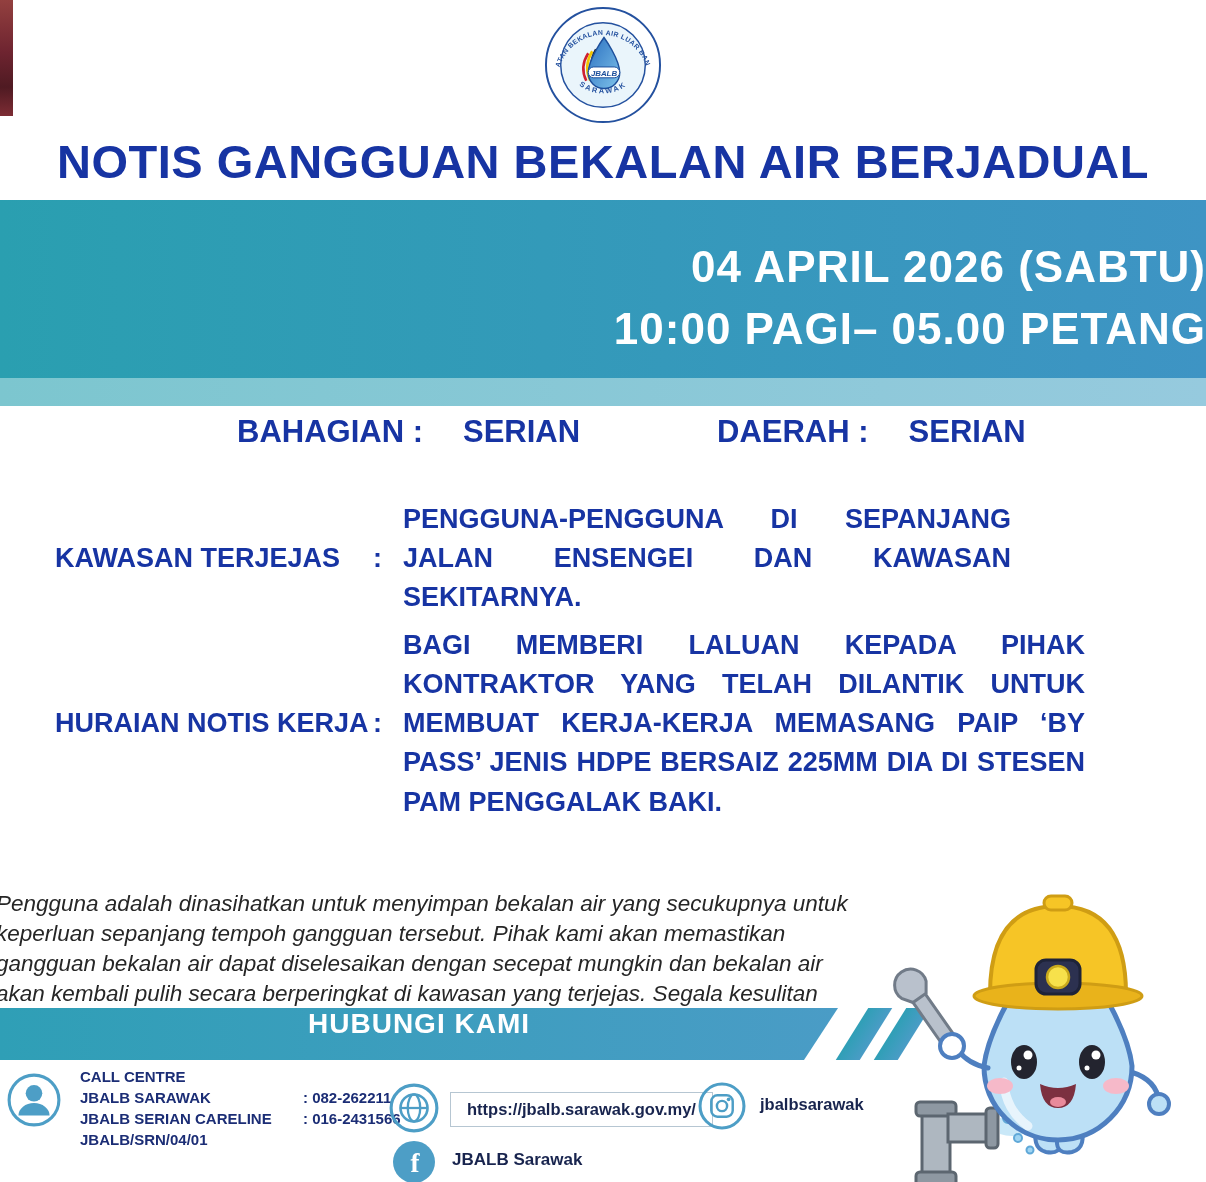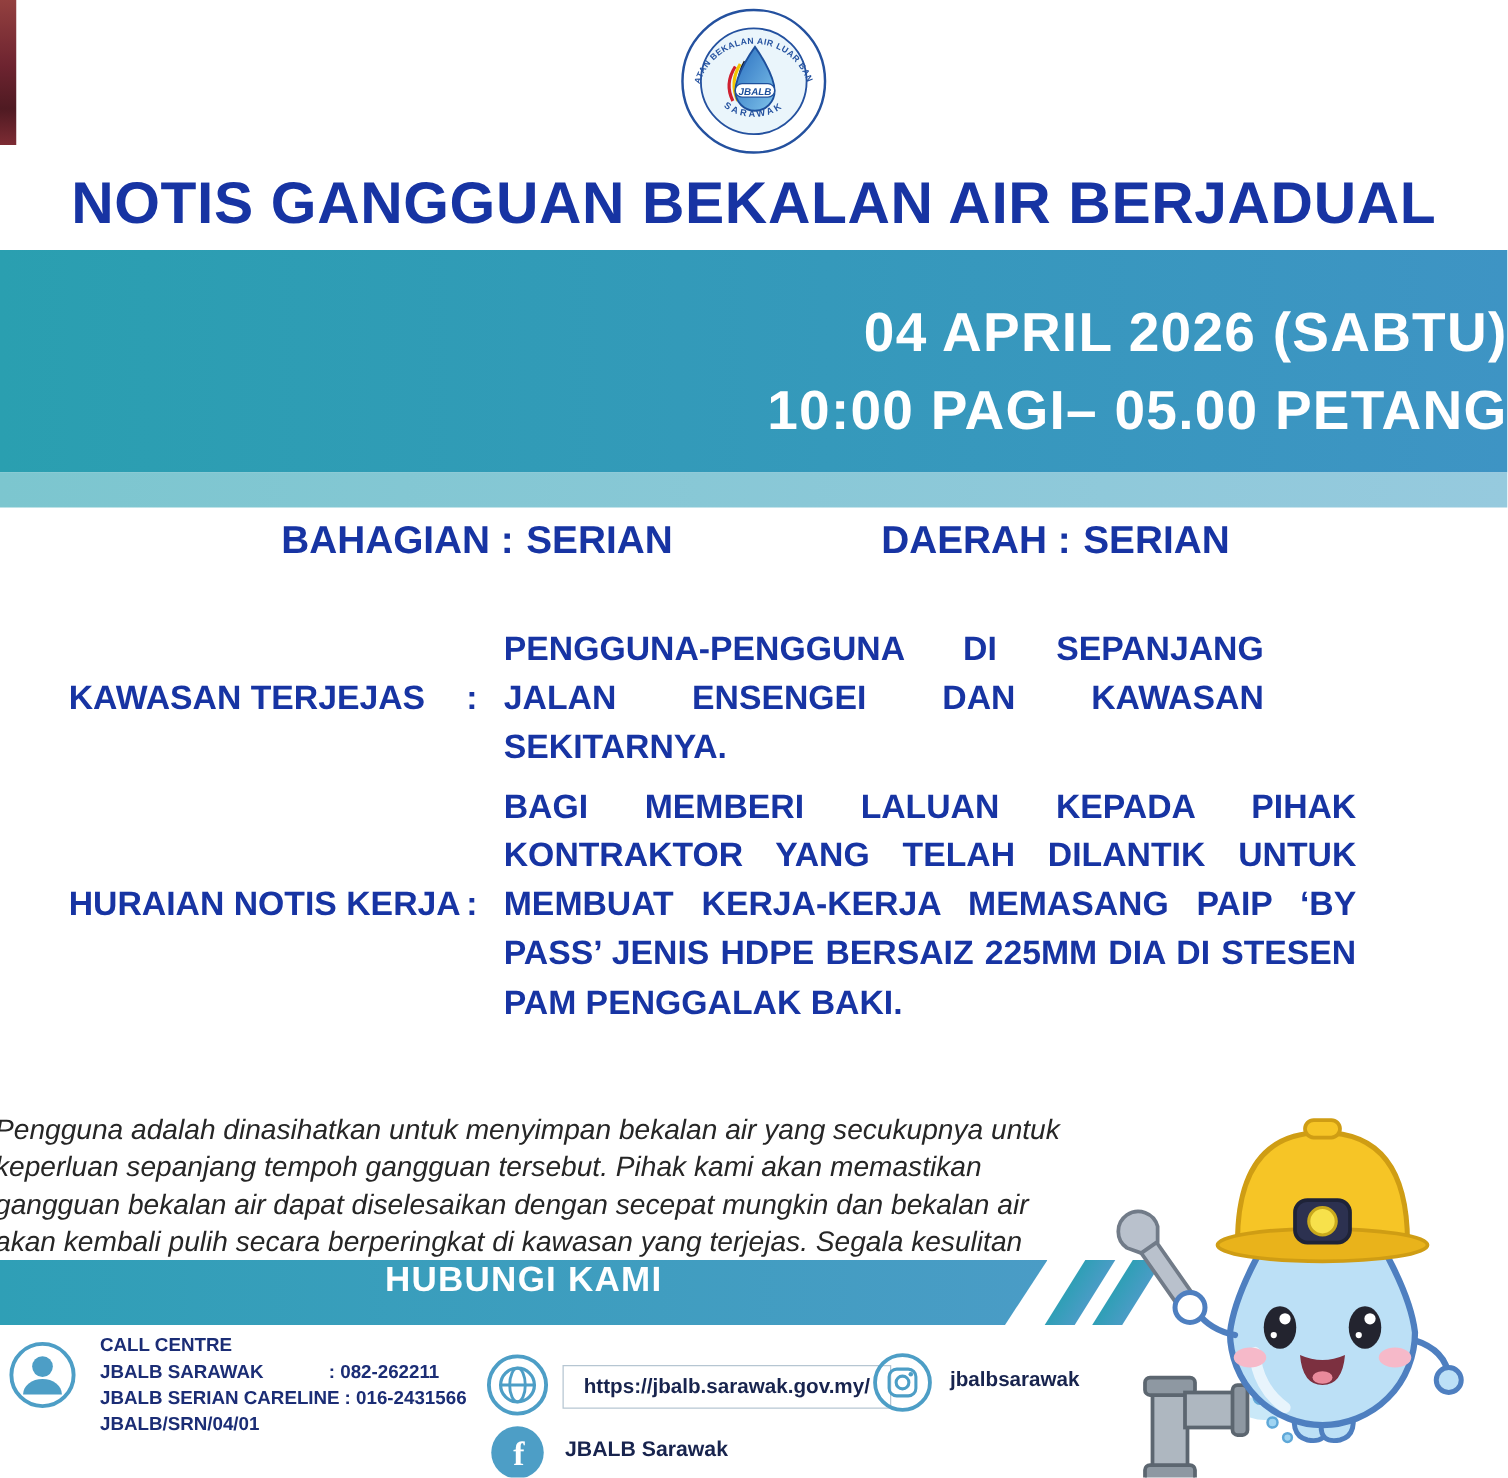--- a/index.html
+++ b/index.html
@@ -27,23 +27,23 @@
     position:absolute; top:200px; left:0; width:1206px; height:178px;
     background:linear-gradient(90deg,#2a9fb0 0%, #3e94c4 100%);
     color:#fff; text-align:center; padding-top:36px;
   }
   .banner-line { font-size:44px; font-weight:800; letter-spacing:1px; line-height:1.42;text-align:right; }
   .banner-strip {
     position:absolute; top:378px; left:0; width:1206px; height:28px;
     background:linear-gradient(90deg,#7cc6cf 0%, #96cade 100%);
   }
 
-  .region-row { position:absolute; top:414px; left:0; width:1036px; height:46px; }
+  .region-row { position:absolute; top:414px; left:12px; width:1036px; height:46px; }
   .region-item { position:absolute; display:flex; font-size:31px; font-weight:800; color:var(--primary-blue,#1734a3); }
-  .region-item .region-value { margin-left:10px; }
+  .region-item .region-value { margin-left:40px; }
   .region-bahagian { left:225px; }
   .region-daerah  { left:705px; }
 
   .detail-row { position:absolute; left:55px; display:flex; align-items:center; color:var(--primary-blue,#1734a3); }
   .detail-label { width:318px; font-size:27px; font-weight:800; line-height:1.25; }
   .detail-colon { width:30px; font-size:27px; font-weight:800; }
   .detail-text  { font-size:27px; font-weight:800; text-align:justify; line-height:1.45; }
   .row-kawasan  { top:500px; }
   .row-kawasan .detail-text { width:608px; }
   .row-huraian  { top:626px; }
@@ -75,21 +75,21 @@
   .globe-pos  { left:388px; top:1082px; width:52px; height:52px; }
   .fb-pos     { left:391px; top:1139px; width:46px; height:46px; }
   .ig-pos     { left:698px; top:1082px; width:48px; height:48px; }
 
   .call-centre {
     position:absolute; left:80px; top:1066px; width:320px;
     color:var(--navy,#1b2d75); font-weight:700; font-size:15px; line-height:21px;
   }
   .cc-line { display:flex; }
   .cc-name { min-width:183px; padding-right:4px; white-space:nowrap; }
-  .cc-num  { white-space:nowrap; }
+  .cc-num  { white-space:nowrap;margin-left:40px; }
 
   .web-box {
     position:absolute; left:450px; top:1092px; padding:7px 16px;
     border:1.6px solid #b6c6d2; border-radius:0;
     font-size:16.5px; font-weight:700; color:#18244e;
   }
   .fb-text { position:absolute; left:452px; top:1150px; font-size:17px;   font-weight:700; color:#18244e; }
   .ig-text { position:absolute; left:760px; top:1095px; font-size:16.5px; font-weight:700; color:#18244e; }
 
   .mascot { position:absolute; left:888px; top:876px; width:318px; height:312px; }

